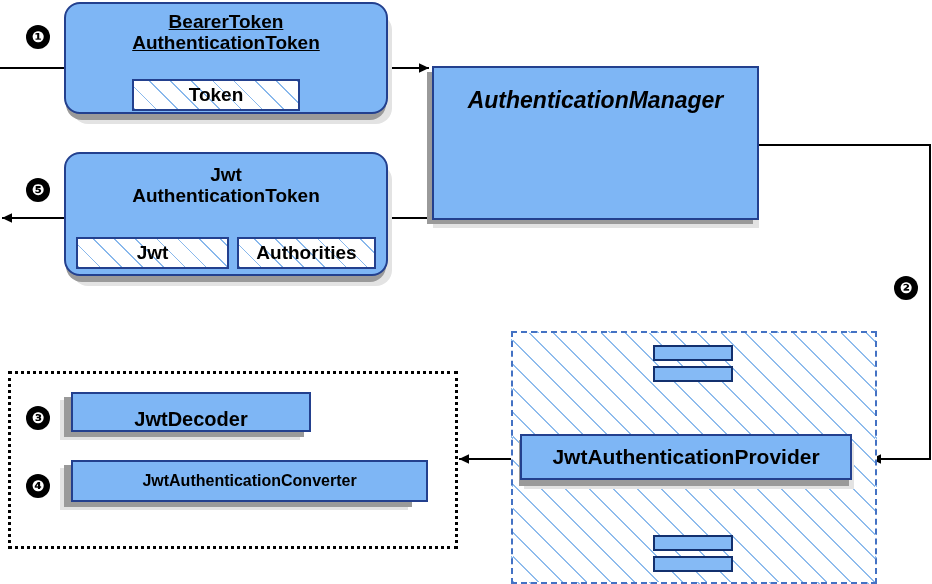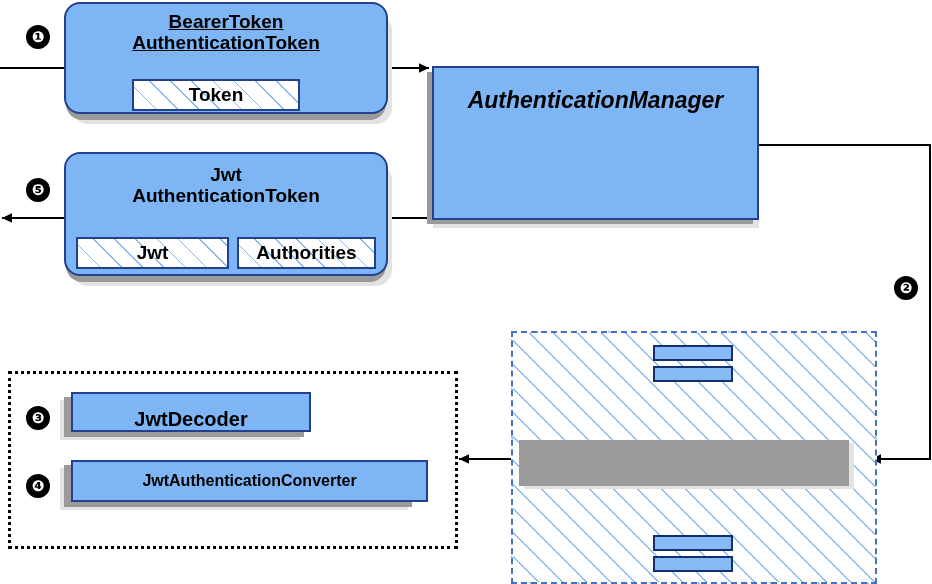--- a/index.html
+++ b/index.html
@@ -210,20 +210,23 @@
   <div class="hatch-box" style="left:237px; top:237px; width:139px; height:32px; font-size:19px;">Authorities</div>
 
 
   <div class="dashed-blue" style="left:511px; top:331px; width:366px; height:253px;"></div>
 
   <div class="bar" style="left:653px; top:345px; width:80px; height:16px;"></div>
   <div class="bar" style="left:653px; top:366px; width:80px; height:16px;"></div>
 
   <div class="shadow-light" style="left:524px; top:443px; width:330px; height:46px;"></div>
   <div class="shadow-dark" style="left:519px; top:440px; width:330px; height:46px;"></div>
+  <div class="node" style="left:520px; top:434px; width:332px; height:46px; justify-content:center;">
+    <div class="node-title" style="font-size:21px;">JwtAuthenticationProvider</div>
+  </div>
 
   <div class="bar" style="left:653px; top:535px; width:80px; height:16px;"></div>
   <div class="bar" style="left:653px; top:556px; width:80px; height:16px;"></div>
 
   <div class="dotted-black" style="left:8px; top:371px; width:450px; height:178px;"></div>
 
   <div class="shadow-light" style="left:60px; top:400px; width:240px; height:40px;"></div>
   <div class="shadow-dark" style="left:64px; top:397px; width:240px; height:40px;"></div>
   <div class="node" style="left:71px; top:392px; width:240px; height:40px; justify-content:flex-end;">
     <div class="node-title" style="font-size:20px;">JwtDecoder</div>

